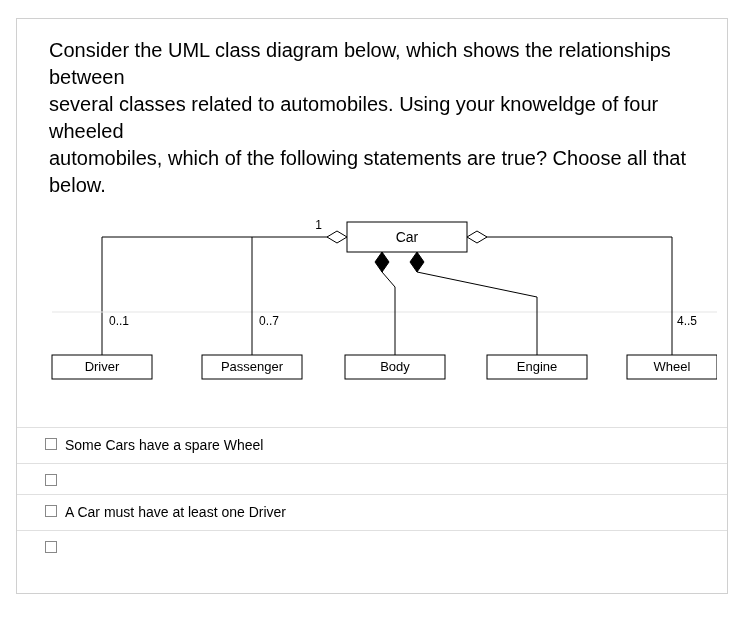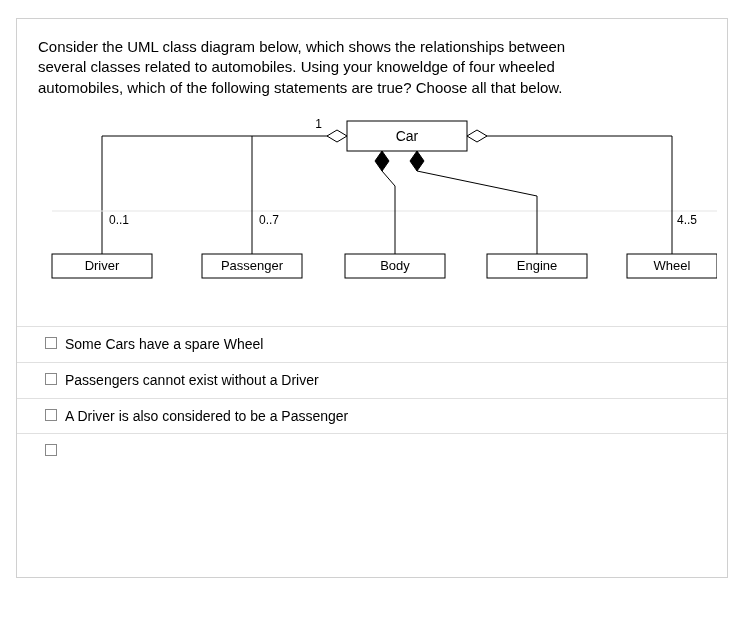--- a/index.html
+++ b/index.html
@@ -16,23 +16,23 @@
   .page {
     padding: 18px 16px;
   }
   .card {
     border: 1px solid #d0d0d0;
     padding: 18px 20px 24px 20px;
     min-height: 560px;
     position: relative;
   }
   .question {
-    font-size: 15px;
+    font-size: 20px;
     line-height: 1.35;
-    margin: 0 0 18px 1px;
+    margin: 0 0 18px 12px;
   }
   .italic { }
   .diagram-wrap {
     position: relative;
     height: 200px;
     margin: 0 -20px 10px 0;
   }
   .diagram-wrap svg { display: block; }
 
   .answers {
@@ -121,24 +121,23 @@
       </svg>
     </div>
 
     <div class="answers">
       <div class="answer-row">
         <span class="checkbox"></span>
         <span class="answer-text">Some Cars have a spare Wheel</span>
       </div>
       <div class="answer-row">
         <span class="checkbox"></span>
-        <span class="answer-text">Passengers cannot exist without a Driver</span>
       </div>
       <div class="answer-row">
         <span class="checkbox"></span>
-        <span class="answer-text">A Driver is also considered to be a Passenger</span>
+        <span class="answer-text">A Car must have at least one Driver</span>
       </div>
       <div class="answer-row">
         <span class="checkbox"></span>
       </div>
     </div>
   </div>
 </div>
 
 </body></html>

